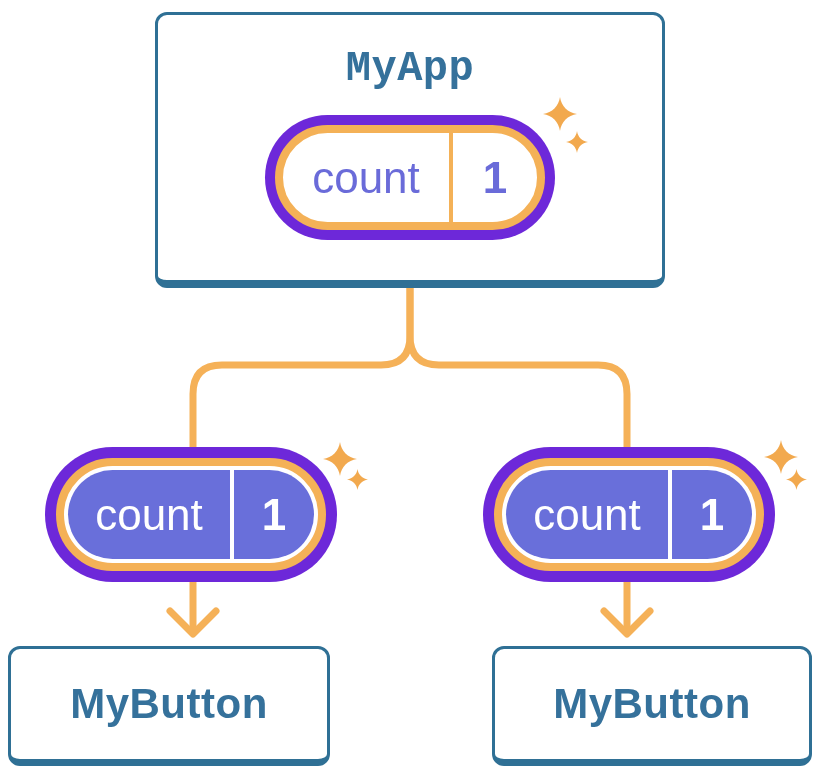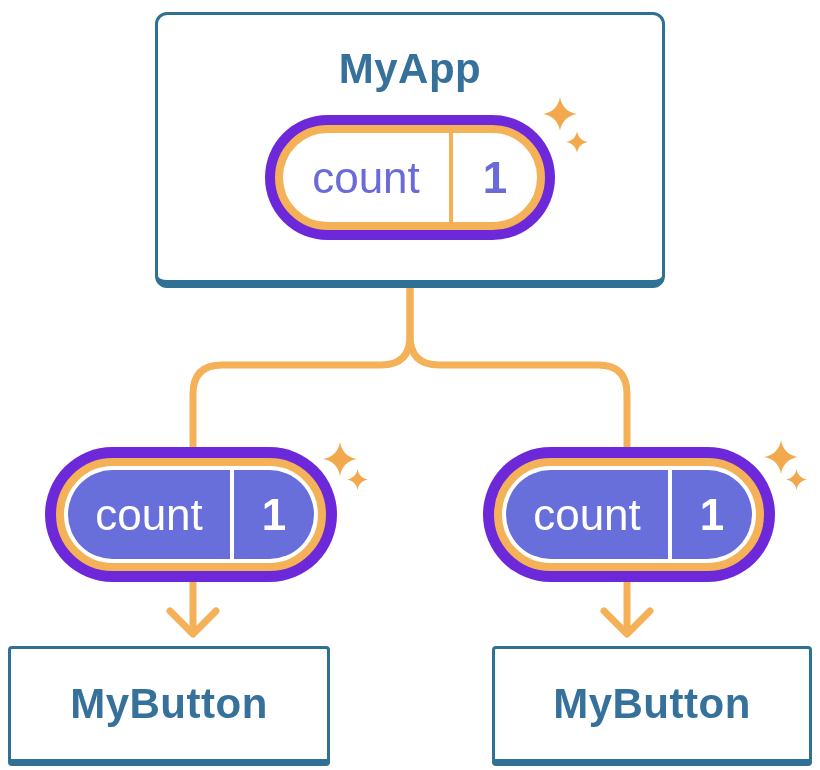--- a/index.html
+++ b/index.html
@@ -33,33 +33,33 @@
     display: flex;
     flex-direction: column;
     align-items: center;
   }
   .card-root {
     left: 155px; top: 12px;
     width: 510px; height: 276px;
   }
   .card-leaf {
     justify-content: center;
-    border-radius: 4px;
+    border-radius: 12px;
     border-bottom-width: 7px;
   }
   .card-leaf-left  { left: 8px;   top: 646px; width: 322px; height: 120px; }
   .card-leaf-right { left: 492px; top: 646px; width: 320px; height: 120px; }
 
   .card-title {
     color: #35719B;
     font-weight: 700;
     font-size: 42px;
     letter-spacing: 0.5px;
   }
-  .card-root .card-title { margin-top: 30px; }
+  .card-root .card-title { margin-top: 30px; font-family: Liberation Mono, monospace; }
 
   
   .pill {
     position: absolute;
     z-index: 2;
     background: #6d28d9;       
     border-radius: 999px;
     padding: 10px;
   }
   .pill-root { left: 265px; top: 115px; width: 290px; height: 125px; }

